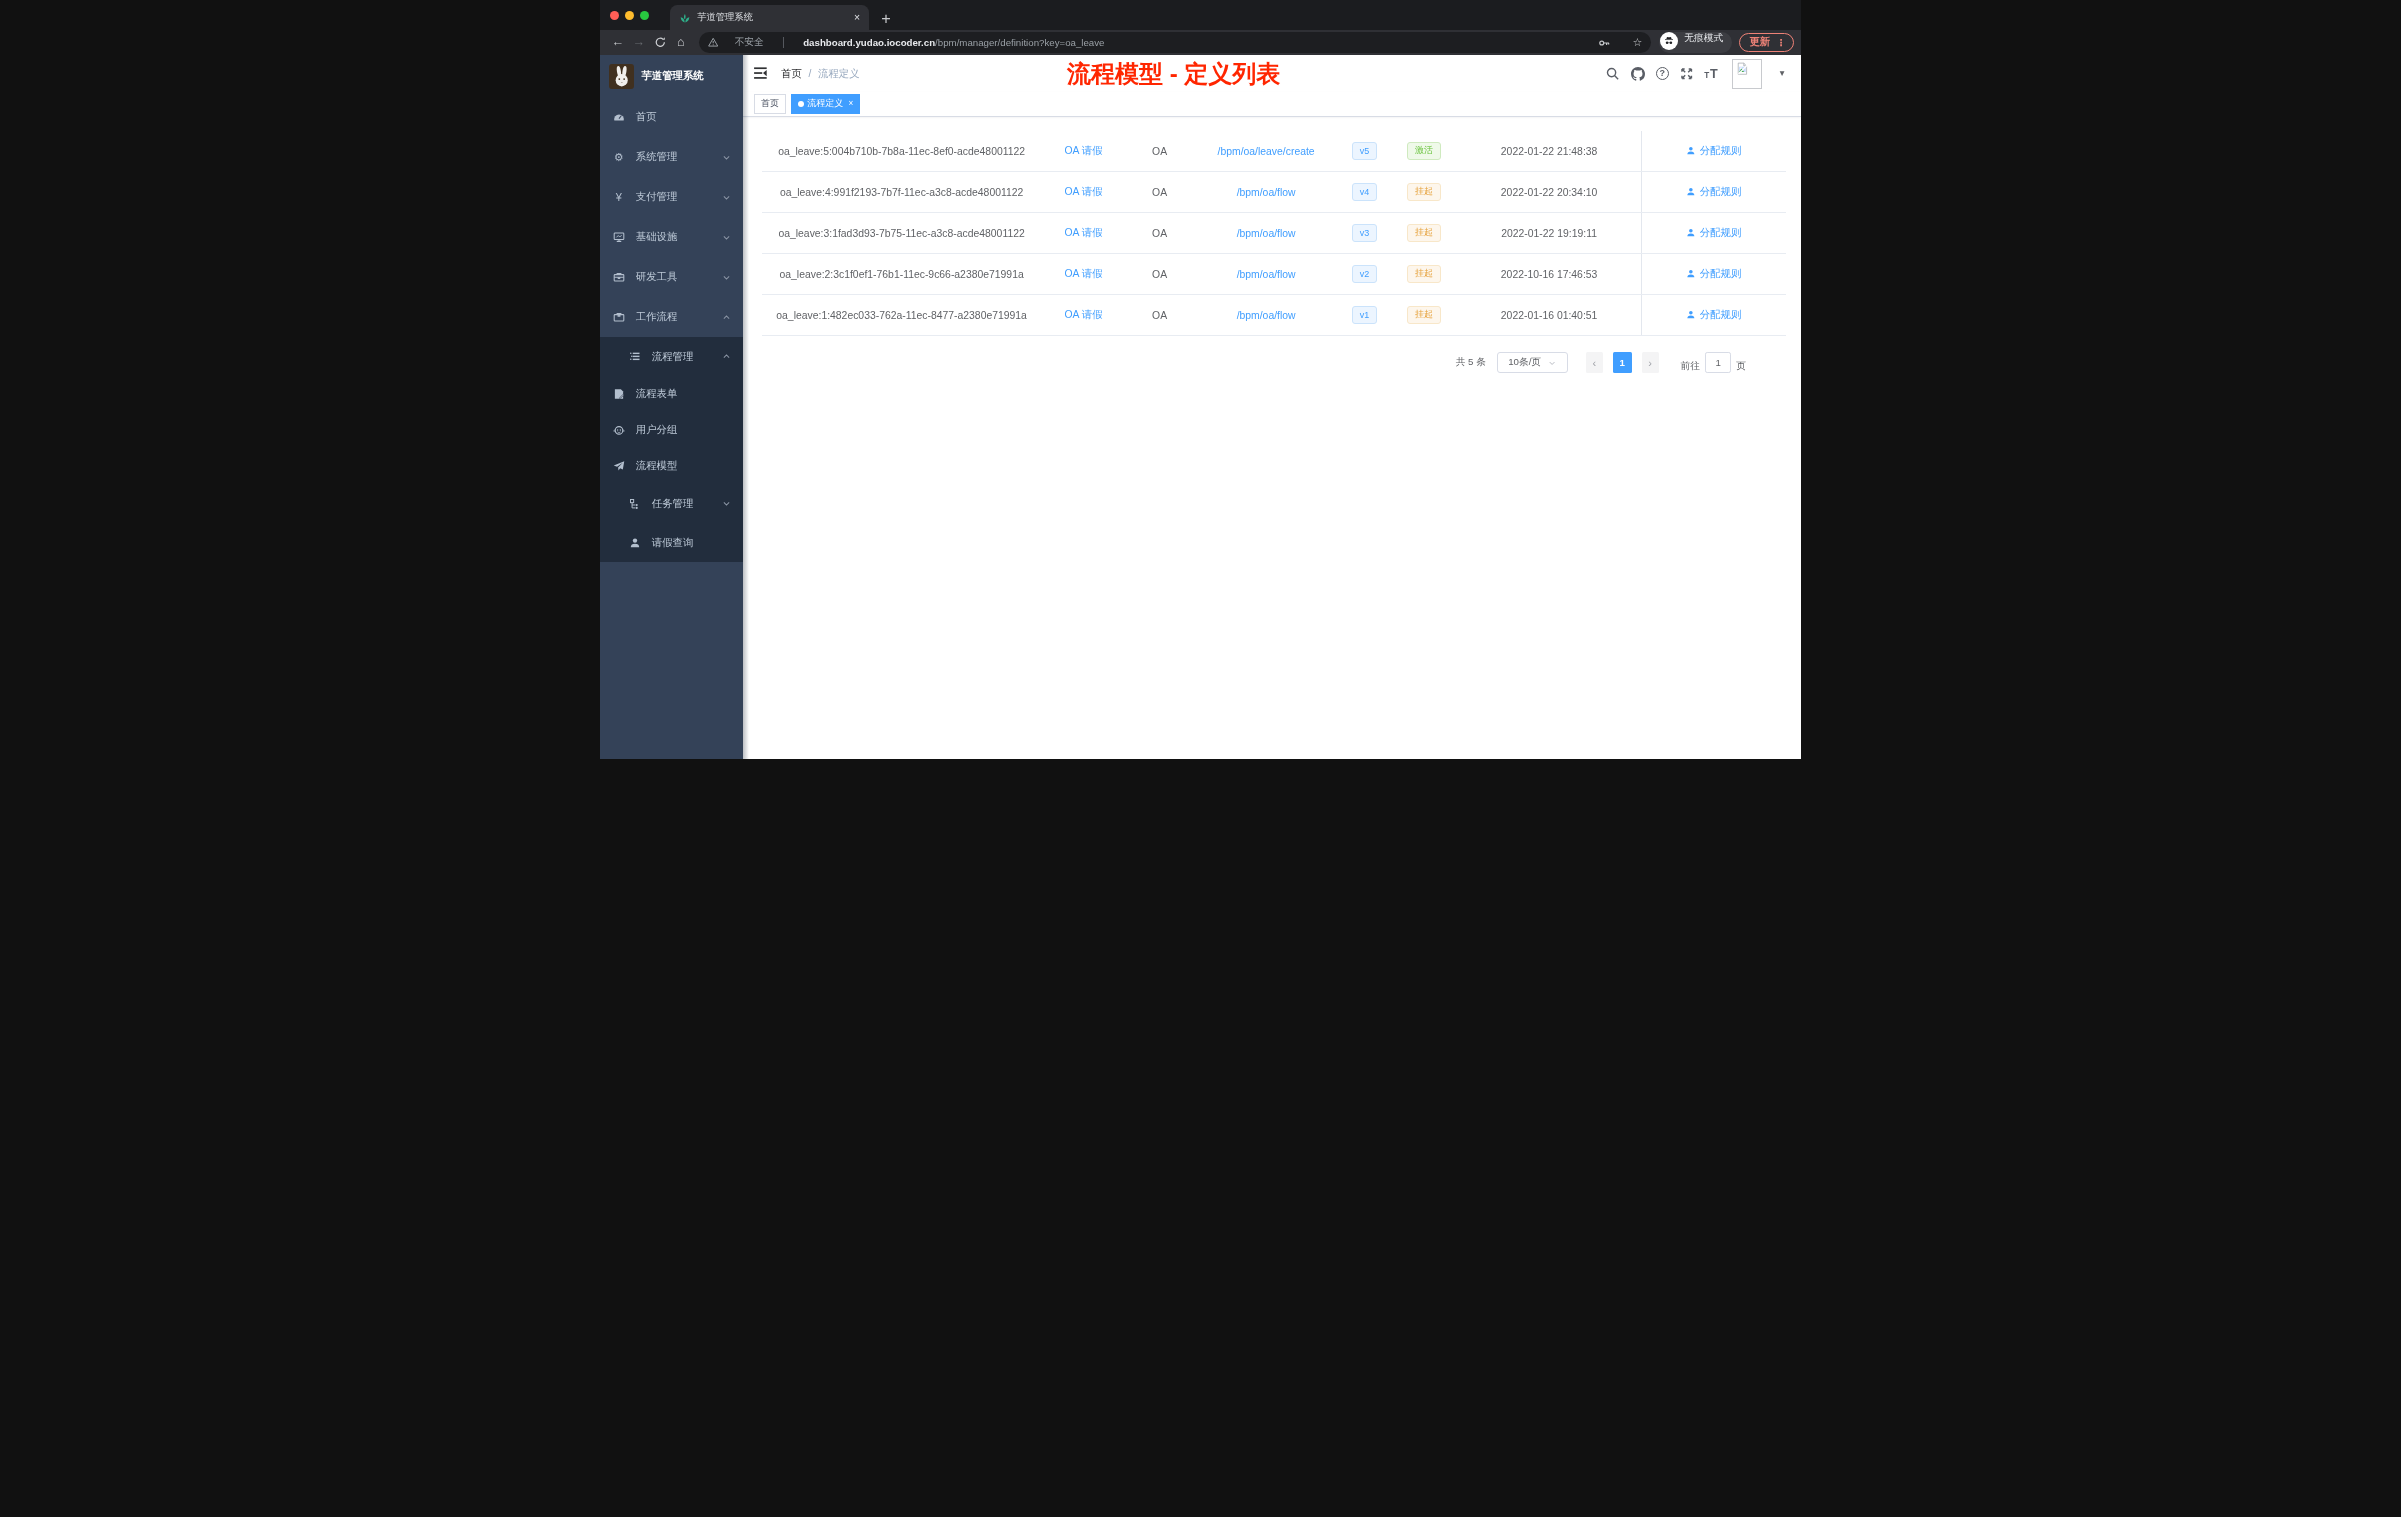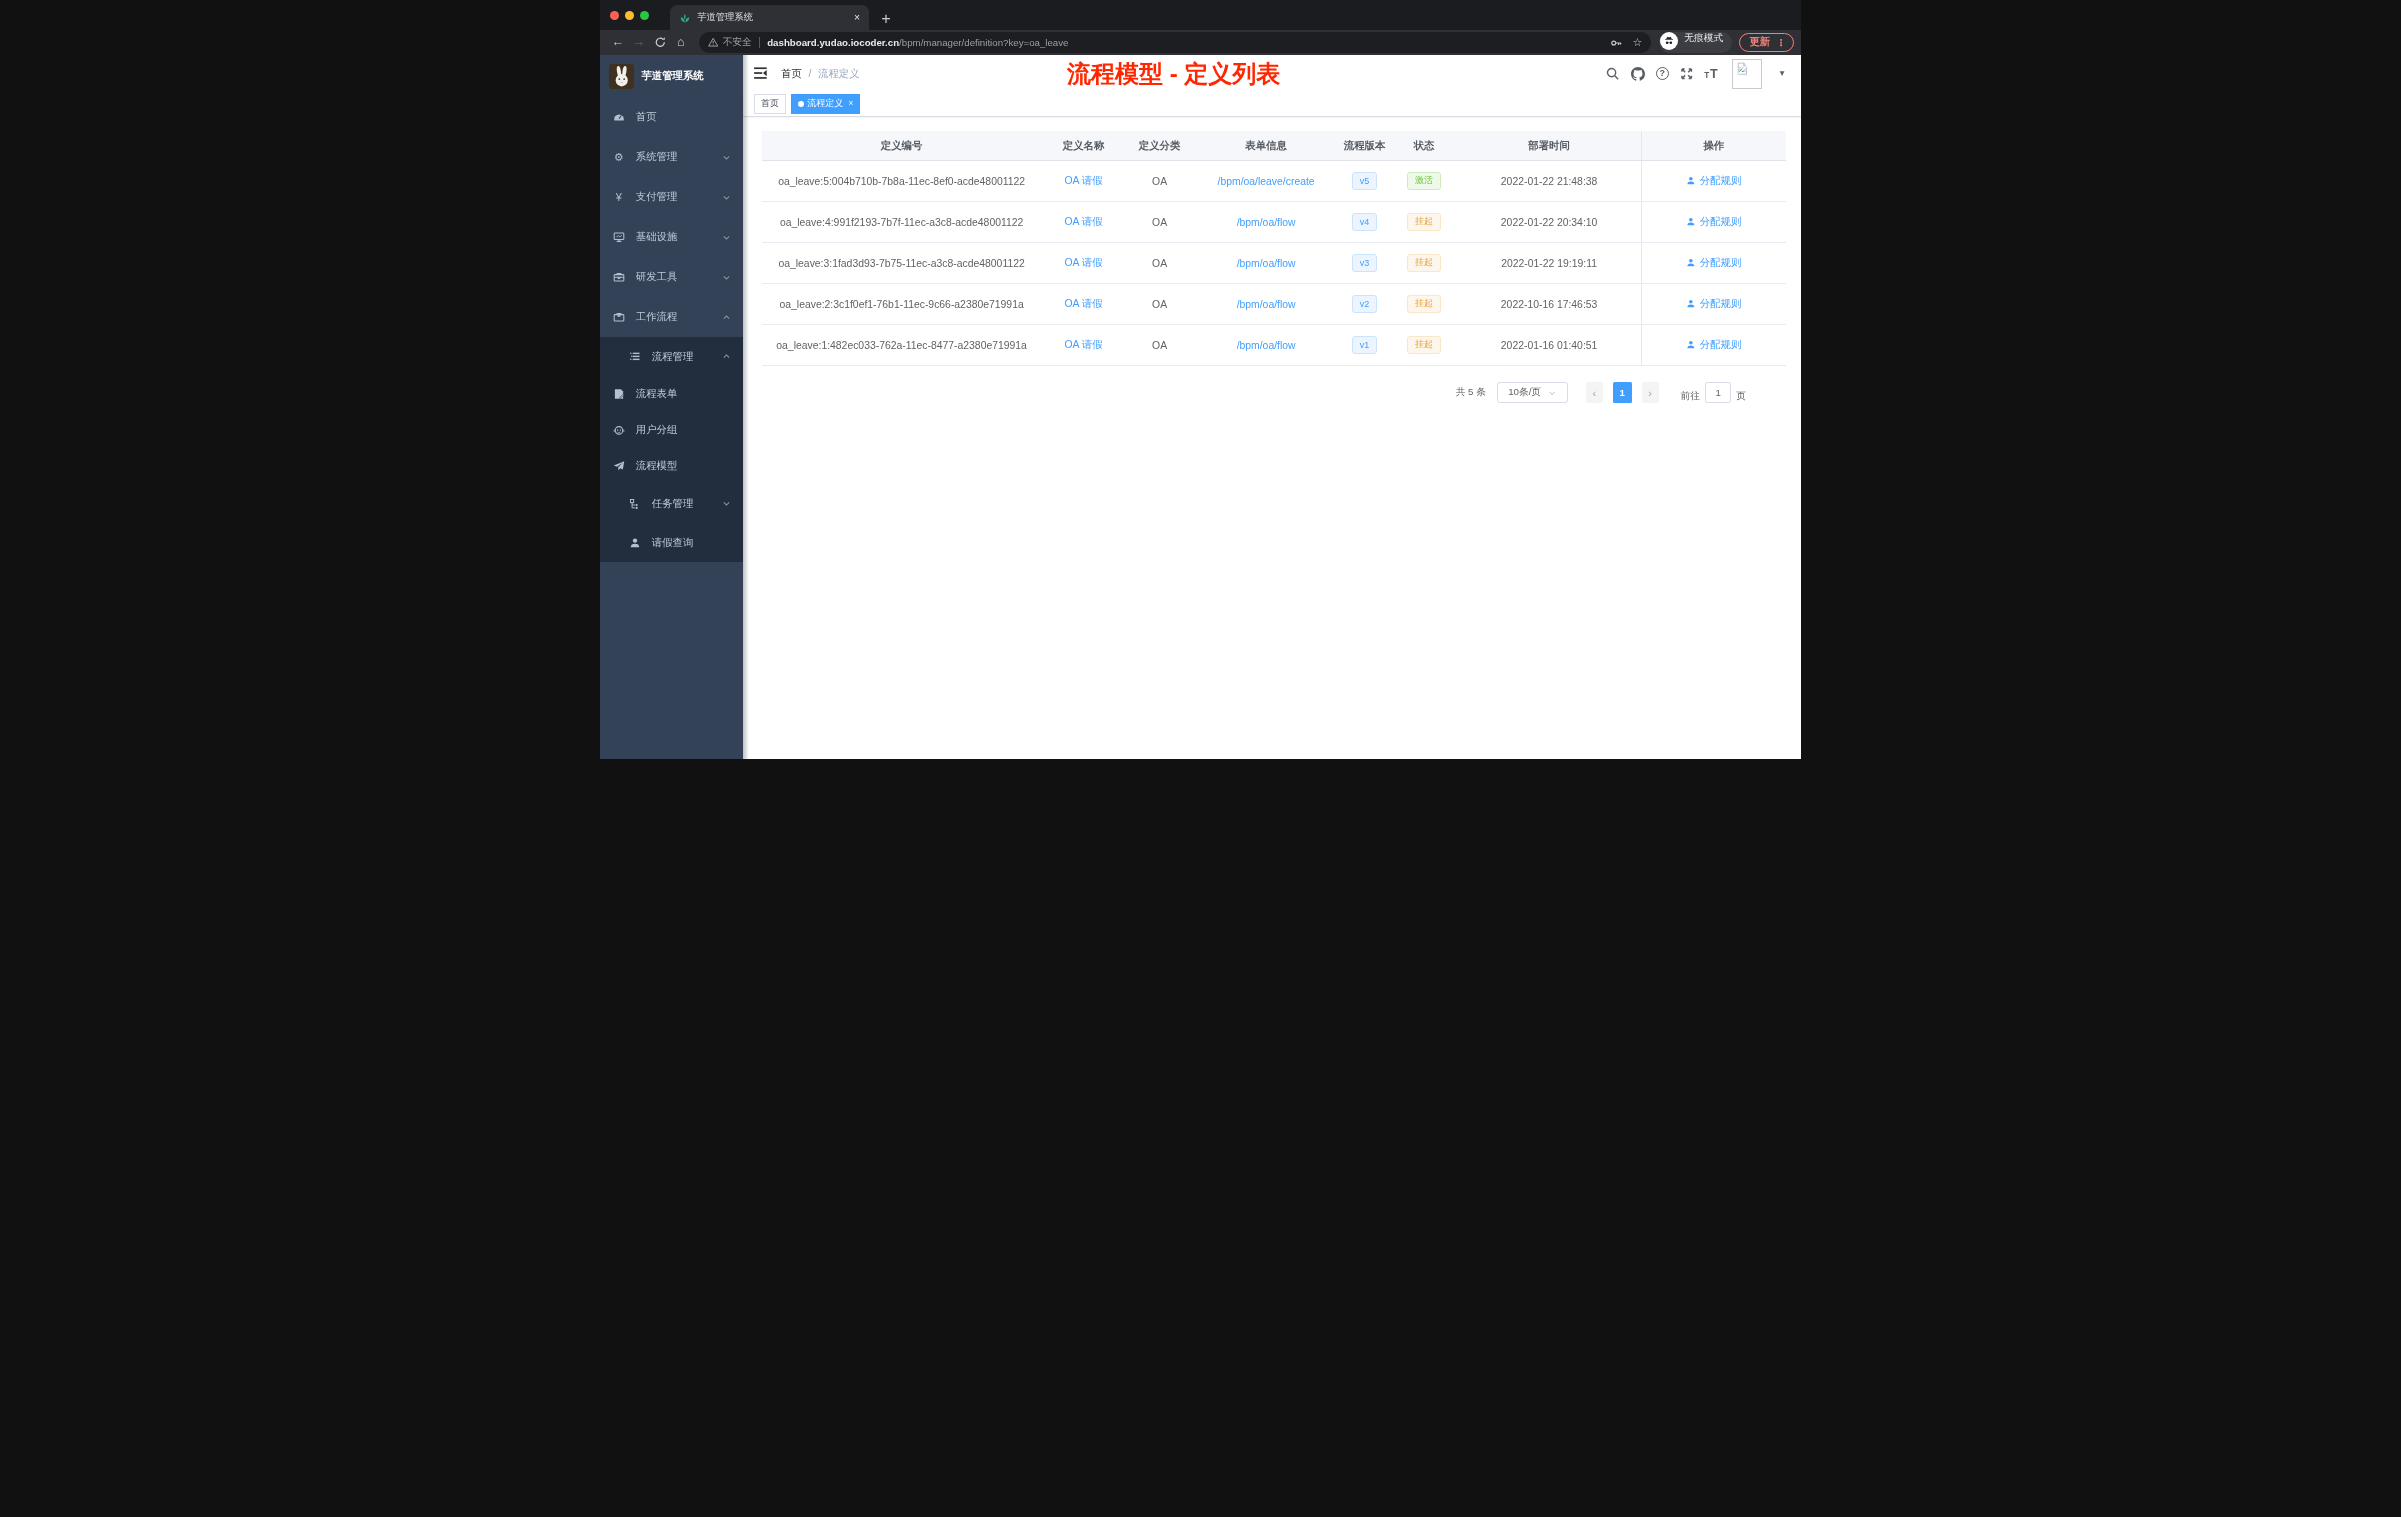--- a/index.html
+++ b/index.html
@@ -13,21 +13,21 @@
   .dot { width:9px; height:9px; border-radius:50%; }
   .dot.red{background:#ff5f57}.dot.yellow{background:#febc2e}.dot.green{background:#28c840}
   .tab { width:199px; height:25px; background:#2f3035; border-radius:7.4px 7.4px 0 0; display:flex; align-items:center; gap:6px; padding:0 9px; color:#dfe1e5; font-size:9.3px; margin-left:10.4px; }
   .tab .title { flex:1; white-space:nowrap; overflow:hidden; }
   .tab-close { color:#dfe1e5; font-size:10.4px; cursor:default; }
   .newtab { color:#c7c9cc; font-size:16.3px; margin:0 0 3.7px 12px; line-height:1; }
 
   .toolbar { height:25px; background:#2f3035; display:flex; align-items:center; padding:0 7.4px; }
   .nav-btn { color:#cdcfd3; font-size:12.6px; width:21px; text-align:center; line-height:1; }
   .nav-btn.dim { color:#696c71; }
-  .addressbar { flex:1; height:21px; background:#1d1e21; border-radius:10.4px; display:flex; align-items:center; padding:0 9px; margin:0 7.4px; font-size:9.7px; color:#9aa0a6; }
+  .addressbar { flex:1; height:21px; background:#1d1e21; border-radius:10.4px; display:flex; align-items:center; padding:0 9px; margin:0 7.4px; font-size:9.7px; color:#9aa0a6;gap:12px; }
   .sec-label { margin-left:4.5px; }
   .url-sep { width:0.7px; height:11px; background:#55585e; margin:0 7.4px; }
   .url { white-space:nowrap; overflow:hidden; }
   .url .domain { color:#e8eaed; font-weight:bold; }
   .url .path { color:#9aa0a6; }
   .bar-spacer { flex:1; }
   .pill-icon { margin-left:10.4px; color:#c7c9cc; font-size:11px; line-height:1; }
   .incog { height:21px; background:#3c3d42; border-radius:10.4px; display:flex; align-items:flex-start; gap:6px; padding:0 9px 0 1.5px; color:#e8eaed; font-size:9.7px; margin-right:7.4px; }
   .incog-circle { width:18px; height:18px; border-radius:50%; background:#fff; display:flex; align-items:center; justify-content:center; }
   .update-btn { height:19.3px; border:1.5px solid #ee8277; border-radius:10.4px; display:flex; align-items:center; gap:6px; padding:0 6.7px 0 9px; color:#ee8277; font-size:10.4px; font-weight:bold; }
@@ -428,30 +428,20 @@
           </span>
         <span class="tag active">
           <span class="dot-w"></span>
           <span>流程定义</span>
           <span class="close">×</span>
         </span>
       </div>
 
       <div class="content">
         <div class="table">
-          <div class="tr thead">
-            <div class="th c-id">定义编号</div>
-            <div class="th c-name">定义名称</div>
-            <div class="th c-cat">定义分类</div>
-            <div class="th c-form">表单信息</div>
-            <div class="th c-ver">流程版本</div>
-            <div class="th c-status">状态</div>
-            <div class="th c-time">部署时间</div>
-            <div class="th c-ops">操作</div>
-          </div>
 
           <div class="tr trow">
             <div class="td c-id">oa_leave:5:004b710b-7b8a-11ec-8ef0-acde48001122</div>
             <div class="td c-name">
                 <a class="link">OA 请假</a>
               </div>
             <div class="td c-cat">OA</div>
             <div class="td c-form">
                 <a class="link">/bpm/oa/leave/create</a>
               </div>

